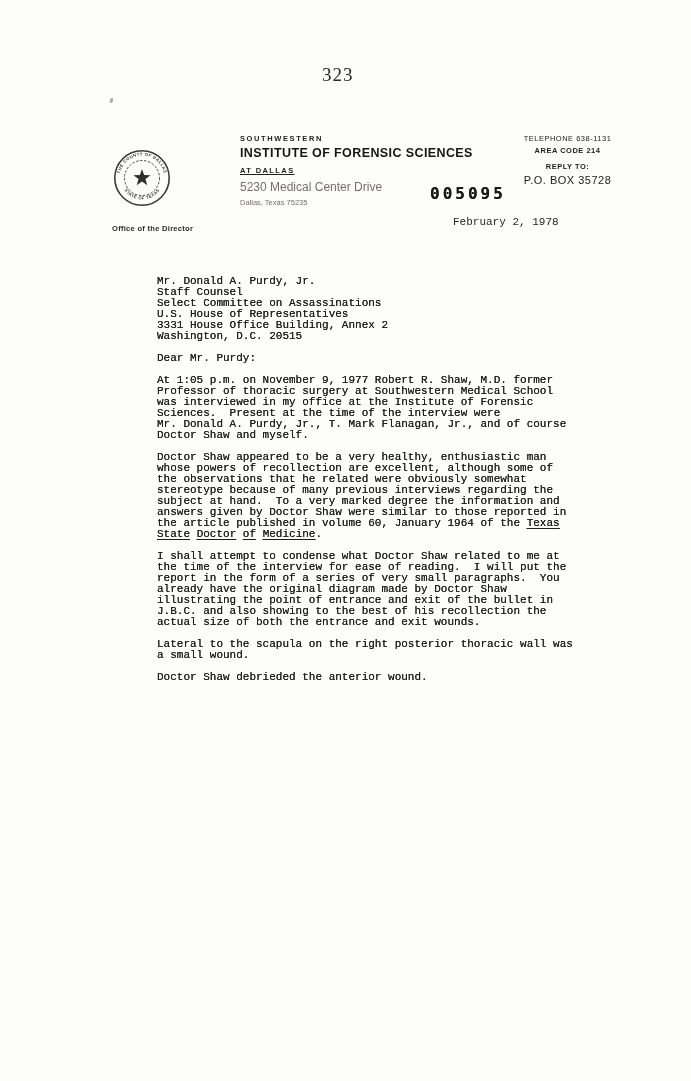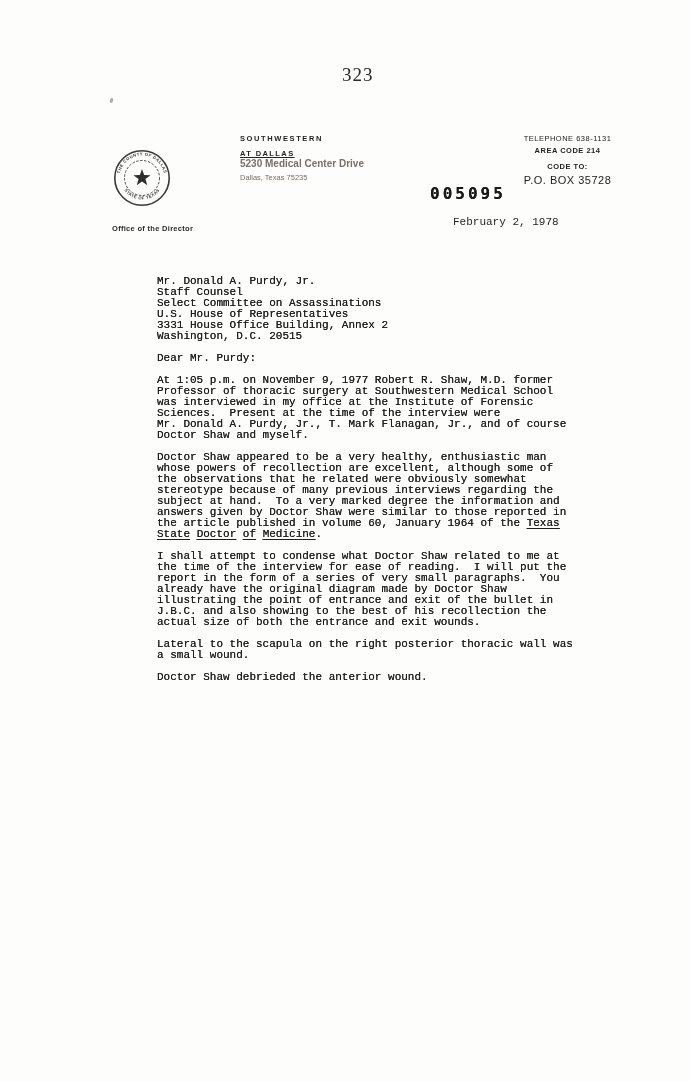--- a/index.html
+++ b/index.html
@@ -12,21 +12,20 @@
     color:#1d1d1d;
   }
   .abs{position:absolute;}
 
   
   .page-number{
     left:322px;top:64px;
     font-family:"Liberation Serif", serif;
     font-size:19px;color:#2a2a2a;
     letter-spacing:1px;
-    margin-left:20px;
   }
 
   
   .speck{
     left:110px;top:98px;width:3px;height:5px;
     background:#8a8a8a;border-radius:2px;opacity:.7;
     transform:rotate(15deg);
   }
 
   
@@ -35,21 +34,21 @@
     font-family:"Liberation Sans", sans-serif;
     font-weight:bold;fill:#3a3a3a;
     font-size:4.2px;letter-spacing:.45px;
   }
 
   
   .lh-center{left:240px;top:134px;width:235px;text-align:left;}
   .lh-line1{font-size:7.5px;font-weight:bold;letter-spacing:1.6px;color:#222;}
   .lh-line2{font-size:12.5px;font-weight:bold;letter-spacing:.4px;color:#151515;margin-top:3px;}
   .lh-line3{font-size:7.5px;font-weight:bold;letter-spacing:1.4px;color:#222;margin-top:6px;text-decoration:underline;}
-  .lh-addr{font-size:10px;color:#757068;font-weight:bold;}
+  .lh-addr{font-size:12px;color:#757068;margin-top:5px;}
   .lh-addr2{font-size:7.5px;color:#757068;margin-top:4px;}
 
   
   .lh-right{left:500px;top:134px;width:135px;text-align:center;}
   .lh-tel{font-size:7.5px;font-weight:normal;letter-spacing:.5px;color:#222;}
   .lh-area{font-size:7.5px;font-weight:bold;letter-spacing:.5px;color:#222;margin-top:3px;}
   .lh-reply{font-size:7.5px;font-weight:bold;letter-spacing:.5px;color:#222;margin-top:7px;}
   .lh-box{font-size:11px;font-weight:normal;letter-spacing:.5px;color:#222;margin-top:3px;}
 
   
@@ -108,29 +107,30 @@
   <text text-anchor="middle">
     <textPath href="#arcTop" startOffset="50%">THE COUNTY OF DALLAS</textPath>
   </text>
   <text text-anchor="middle">
     <textPath href="#arcBottom" startOffset="50%">STATE OF TEXAS</textPath>
   </text>
 </svg>
 
 <div class="abs lh-center">
   <div class="lh-line1">SOUTHWESTERN</div>
+  <div class="lh-line2">INSTITUTE OF FORENSIC SCIENCES</div>
   <div class="lh-line3">AT DALLAS</div>
   <div class="lh-addr">5230 Medical Center Drive</div>
   <div class="lh-addr2">Dallas, Texas 75235</div>
 </div>
 
 <div class="abs lh-right">
   <div class="lh-tel">TELEPHONE 638-1131</div>
   <div class="lh-area">AREA CODE 214</div>
-  <div class="lh-reply">CODE TO:</div>
+  <div class="lh-reply">REPLY TO:</div>
   <div class="lh-box">P.O. BOX 35728</div>
 </div>
 
 <div class="abs office">Office of the Director</div>
 
 <div class="abs stamp">005095</div>
 
 <div class="abs date-line">February 2, 1978</div>
 
 <div class="abs letter-body">

